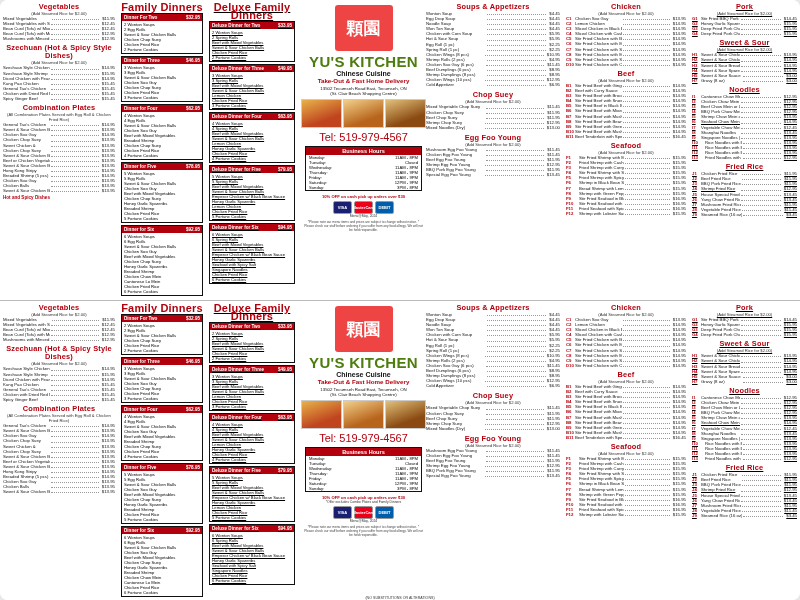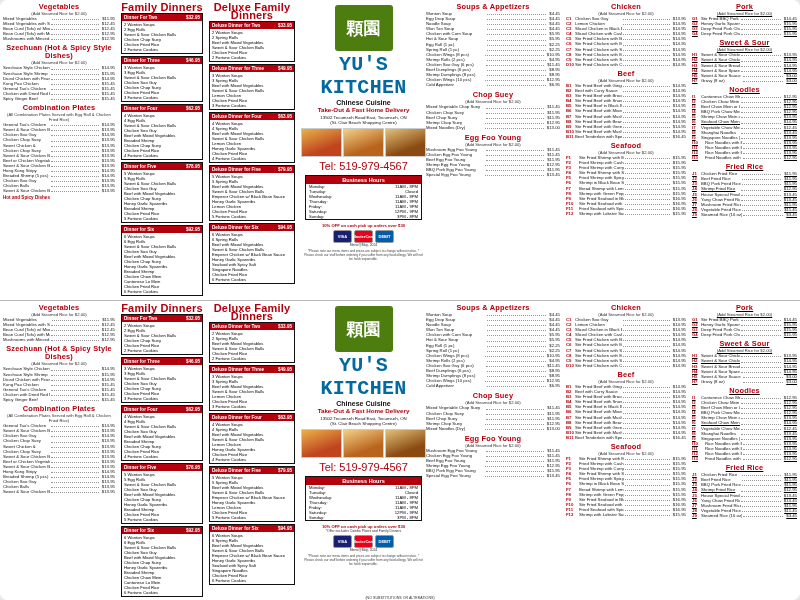--- a/index.html
+++ b/index.html
@@ -5,42 +5,42 @@
   html,body{margin:0;padding:0;background:#e8e8e8;}
   body{font-family:"Liberation Sans",sans-serif;}
   .page{width:800px;height:600px;position:relative;overflow:hidden;background:#ffffff;border-radius:8px;}
   .sheet{position:absolute;left:0;width:800px;height:300px;overflow:hidden;background:#fff;}
   .sheet.top{top:0;}
   .sheet.bottom{top:300px;border-top:1px solid #bbb;}
   .cols{display:flex;width:800px;height:300px;}
   .col{box-sizing:border-box;padding:2px 3px 0 3px;}
   .c1{width:118px;}
   .c2{width:88px;}
-  .c3{width:92px;}
+  .c3{width:92px;text-decoration:underline;}
   .c4{width:125px;}
   .c5{width:140px;}
   .c6{width:126px;}
   .c7{width:111px;text-decoration:underline;}
   .secthead{color:#b3000d;font-weight:bold;font-size:7.4px;text-align:center;letter-spacing:.2px;line-height:8px;margin:1px 0 0 0;}
   .secthead.big{font-size:11px;}
   .subnote{font-size:4.2px;text-align:center;color:#333;line-height:5px;}
   .item{display:flex;font-size:4.3px;line-height:5.1px;color:#111;}
   .item .nm{flex:1;white-space:nowrap;overflow:hidden;}
   .item .pr{padding-left:2px;white-space:nowrap;}
   .item .no{width:9px;color:#b3000d;font-weight:bold;}
   .item .no2{width:13px;color:#b3000d;font-weight:bold;}
   .dots{flex:1;border-bottom:1px dotted #999;margin:0 1px 1px 1px;}
   
   .dbox{border:1px solid #111;margin:2px 0;}
   .dbar{background:#b3000d;color:#fff;font-size:4.6px;font-weight:bold;display:flex;justify-content:space-between;padding:1px 2px;}
   .dbody{font-size:4.2px;line-height:5px;padding:1px 2px;}
   
   .center{position:relative;width:125px;height:300px;background:#fff;text-align:center;}
-  .logo{width:58px;height:46px;margin:3px auto 0 auto;background:#4d7c0f;color:#fff;border-radius:3px;display:flex;align-items:center;justify-content:center;font-size:17px;font-weight:bold;font-family:"Liberation Serif",serif;}
-  .brand{font-size:20px;font-weight:bold;color:#0369a1;letter-spacing:.3px;margin-top:2px;font-family:Liberation Mono, monospace;}
+  .logo{width:58px;height:46px;margin:3px auto 0 auto;background:#ef4444;color:#fff;border-radius:3px;display:flex;align-items:center;justify-content:center;font-size:17px;font-weight:bold;font-family:"Liberation Serif",serif;}
+  .brand{font-size:15px;font-weight:bold;color:#4d7c0f;letter-spacing:.3px;margin-top:2px;font-family:Liberation Sans, sans-serif;}
   .brandsub{font-size:7px;color:#111;font-weight:bold;}
   .brandsub2{font-size:6.2px;color:#b3000d;font-weight:bold;}
   .addr{font-size:4.4px;color:#111;line-height:5.4px;margin-top:2px;}
   .foodrow{display:flex;justify-content:center;gap:1px;margin-top:2px;}
   .foodimg{width:39px;height:27px;border:1px solid #ccc;}
   .f1{background:linear-gradient(160deg,#e8b24a,#c0451f 70%);}
   .f2{background:linear-gradient(160deg,#f2d08a,#b8641c 70%);}
   .f3{background:linear-gradient(160deg,#e2c07a,#8a4a12 70%);}
   .tel{font-size:11px;font-weight:normal;color:#b3000d;margin-top:3px;}
   .hours{border:1px solid #111;margin:3px 4px 0 4px;}

